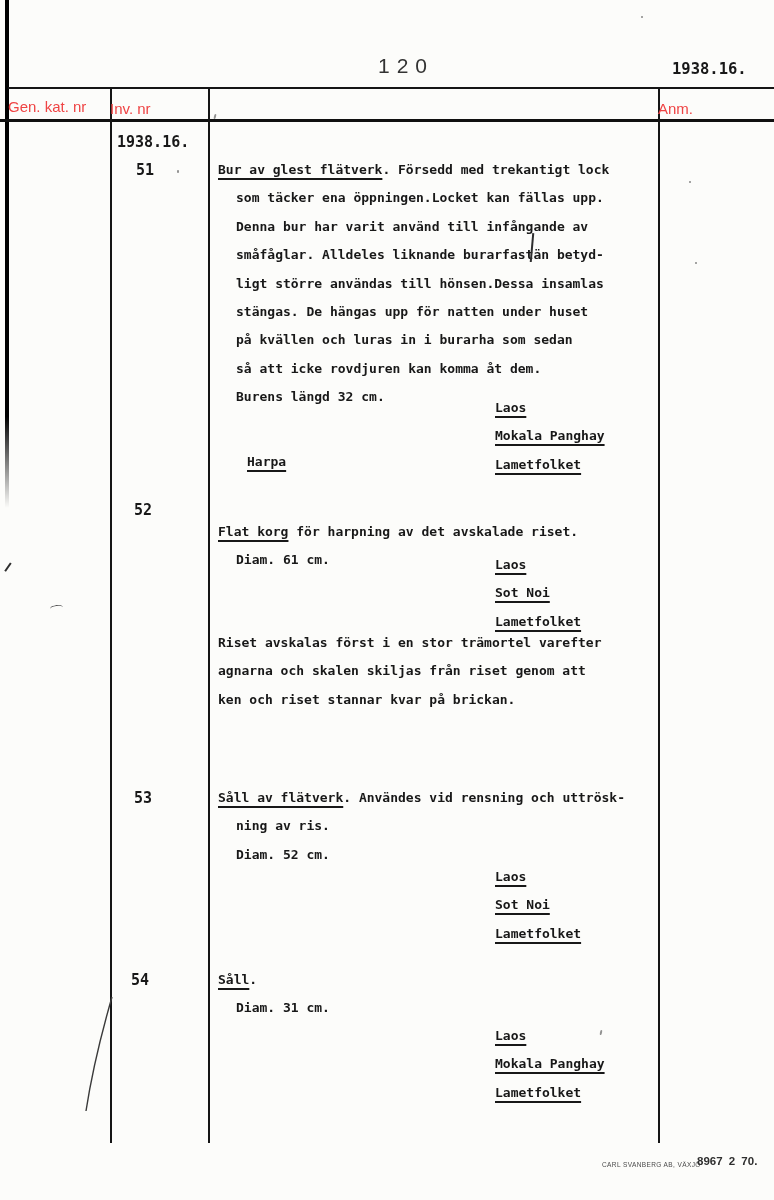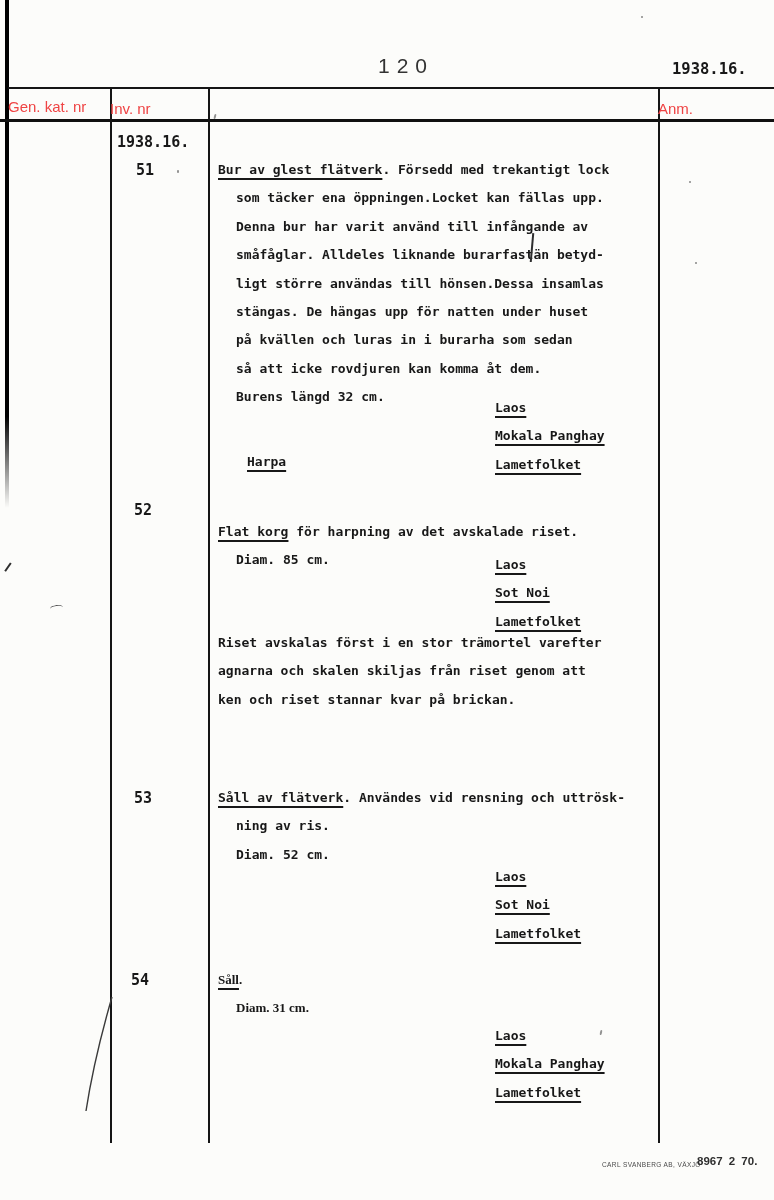--- a/index.html
+++ b/index.html
@@ -93,21 +93,21 @@
     <div class="line"><span class="u">Laos</span></div>
     <div class="line"><span class="u">Mokala Panghay</span></div>
     <div class="line"><span class="u">Lametfolket</span></div>
   </div>
   <div class="abs tw" style="left:218px;top:448px;margin-left:29px;">
     <div class="line"><span class="u">Harpa</span></div>
   </div>
 
   <div class="abs tw" style="left:218px;top:496px;margin-top:22px;">
     <div class="line"><span class="u">Flat korg</span><span> för harpning av det avskalade riset.</span></div>
-    <div class="line indent">Diam. 85 cm.</div>
+    <div class="line indent">Diam. 61 cm.</div>
   </div>
   <div class="abs tw attrib" style="top:551px;">
     <div class="line"><span class="u">Laos</span></div>
     <div class="line"><span class="u">Sot Noi</span></div>
     <div class="line"><span class="u">Lametfolket</span></div>
   </div>
   <div class="abs tw" style="left:218px;top:629px;">
     <div class="line">Riset avskalas först i en stor trämortel varefter</div>
     <div class="line">agnarna och skalen skiljas från riset genom att</div>
     <div class="line">ken och riset stannar kvar på brickan.</div>
@@ -117,21 +117,21 @@
     <div class="line"><span class="u">Såll av flätverk</span><span>. Användes vid rensning och uttrösk-</span></div>
     <div class="line indent">ning av ris.</div>
     <div class="line indent">Diam. 52 cm.</div>
   </div>
   <div class="abs tw attrib" style="top:863px;">
     <div class="line"><span class="u">Laos</span></div>
     <div class="line"><span class="u">Sot Noi</span></div>
     <div class="line"><span class="u">Lametfolket</span></div>
   </div>
 
-  <div class="abs tw" style="left:218px;top:966px;font-family:Liberation Serif, serif;">
+  <div class="abs tw" style="left:218px;top:966px;">
     <div class="line"><span class="u">Såll</span><span>.</span></div>
     <div class="line indent">Diam. 31 cm.</div>
   </div>
   <div class="abs tw attrib" style="top:1022px;">
     <div class="line"><span class="u">Laos</span></div>
     <div class="line"><span class="u">Mokala Panghay</span></div>
     <div class="line"><span class="u">Lametfolket</span></div>
   </div>
 
   <div class="footer-printer">CARL SVANBERG AB, VÄXJÖ</div>

